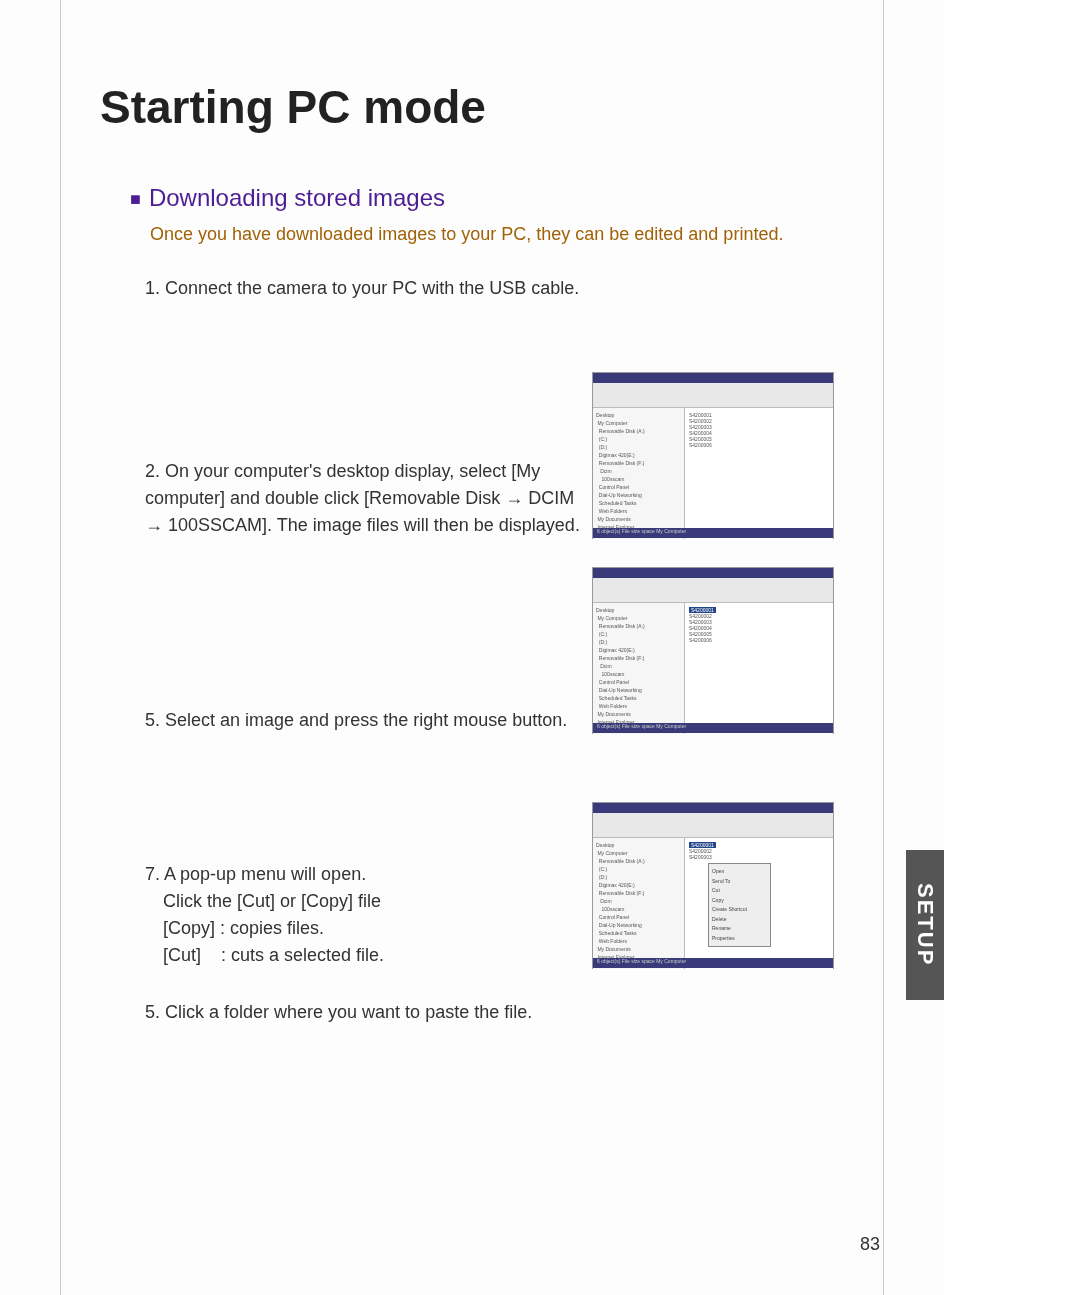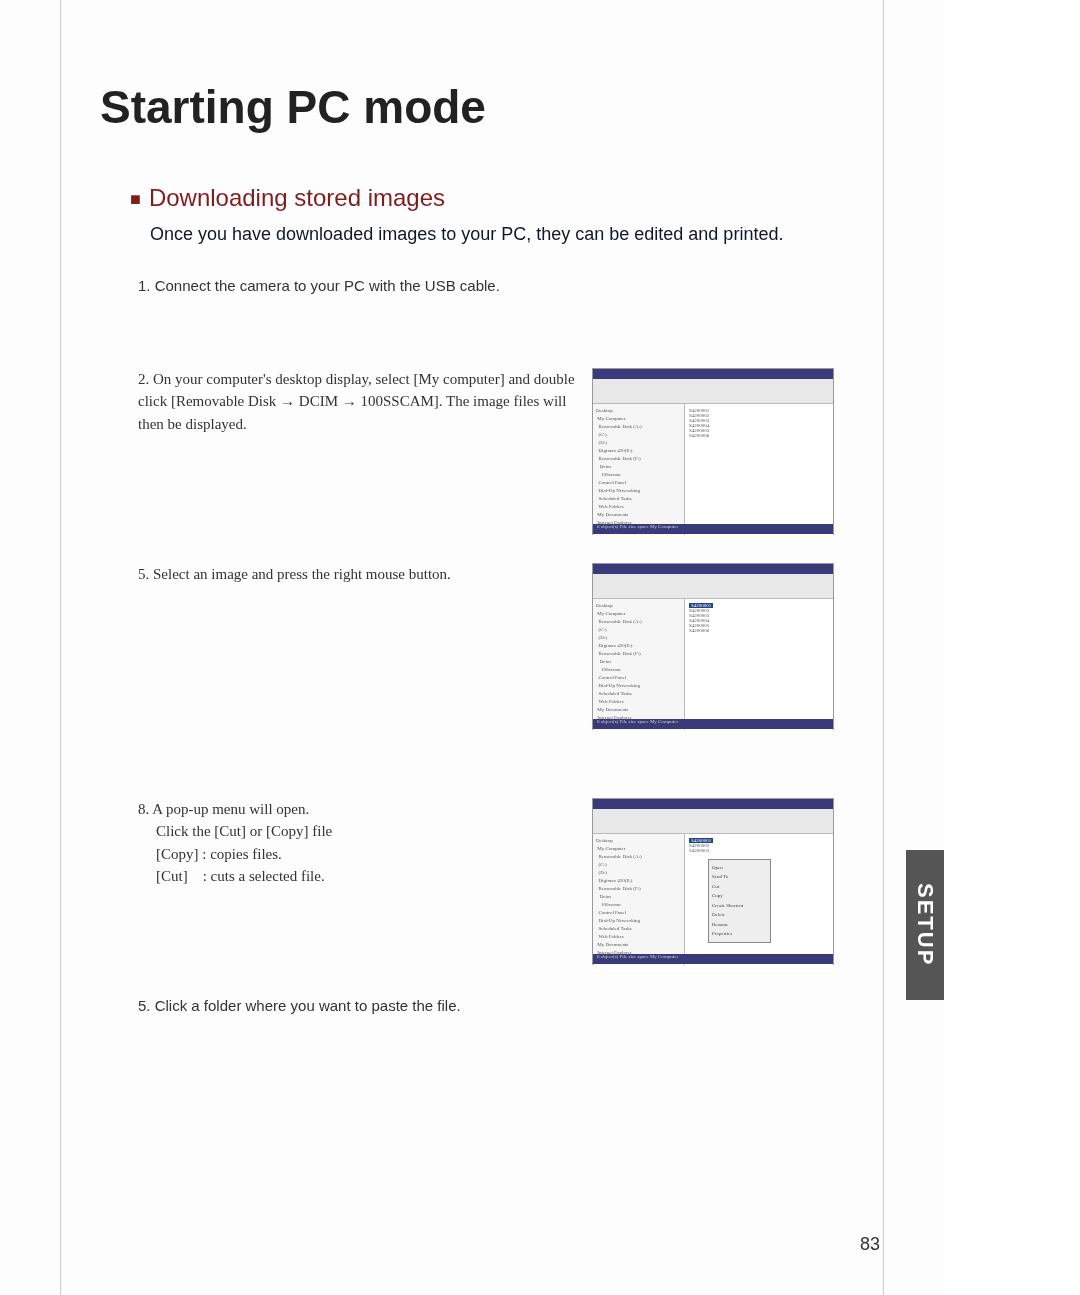--- a/index.html
+++ b/index.html
@@ -37,48 +37,47 @@
     font-weight: 700;
     margin: 40px 0 50px 40px;
     color: #222;
   }
   .section {
     margin-left: 70px;
     margin-right: 50px;
   }
   .subheading {
     font-size: 24px;
-    color: #7f1d1d;
+    color: #4c1d95;
     margin: 0 0 12px 0;
   }
   .bullet {
     font-size: 18px;
     vertical-align: middle;
     margin-right: 8px;
   }
   .intro {
     font-size: 18px;
-    color: #0f172a;
+    color: #a16207;
     margin-left: 20px;
     margin-bottom: 30px;
   }
   .step {
-    font-size: 15px;
+    font-size: 18px;
     color: #333;
-    margin-left: 8px;
+    margin-left: 15px;
     margin-bottom: 20px;
     line-height: 1.5;
     max-width: 560px;
   }
   .step-row {
     display: flex;
-    align-items: flex-start;
+    align-items: flex-end;
     gap: 12px;
     margin-bottom: 28px;
-    font-family: Liberation Serif, serif;
   }
   .step-row .step {
     flex: 1;
     margin-bottom: 0;
   }
   .thumb {
     width: 240px;
     height: 165px;
     background: #ddd;
     border: 1px solid #999;
@@ -256,21 +255,21 @@
 S4200006</div>
         </div>
         <div class="statusbar">6 object(s)  File size space   My Computer</div>
       </div>
     </div>
 
     <div style="height:40px"></div>
 
     <div class="step-row">
       <div class="step">
-        <div>8. A pop-up menu will open.</div>
+        <div>7. A pop-up menu will open.</div>
         <div style="margin-left:18px;">Click the [Cut] or [Copy] file</div>
         <div style="margin-left:18px;">[Copy] : copies files.</div>
         <div style="margin-left:18px;">[Cut]&nbsp;&nbsp;&nbsp;&nbsp;: cuts a selected file.</div>
       </div>
       <div class="thumb">
         <div class="titlebar"></div>
         <div class="toolbar"></div>
         <div class="body">
           <div class="tree" style="white-space:pre;">Desktop
  My Computer

